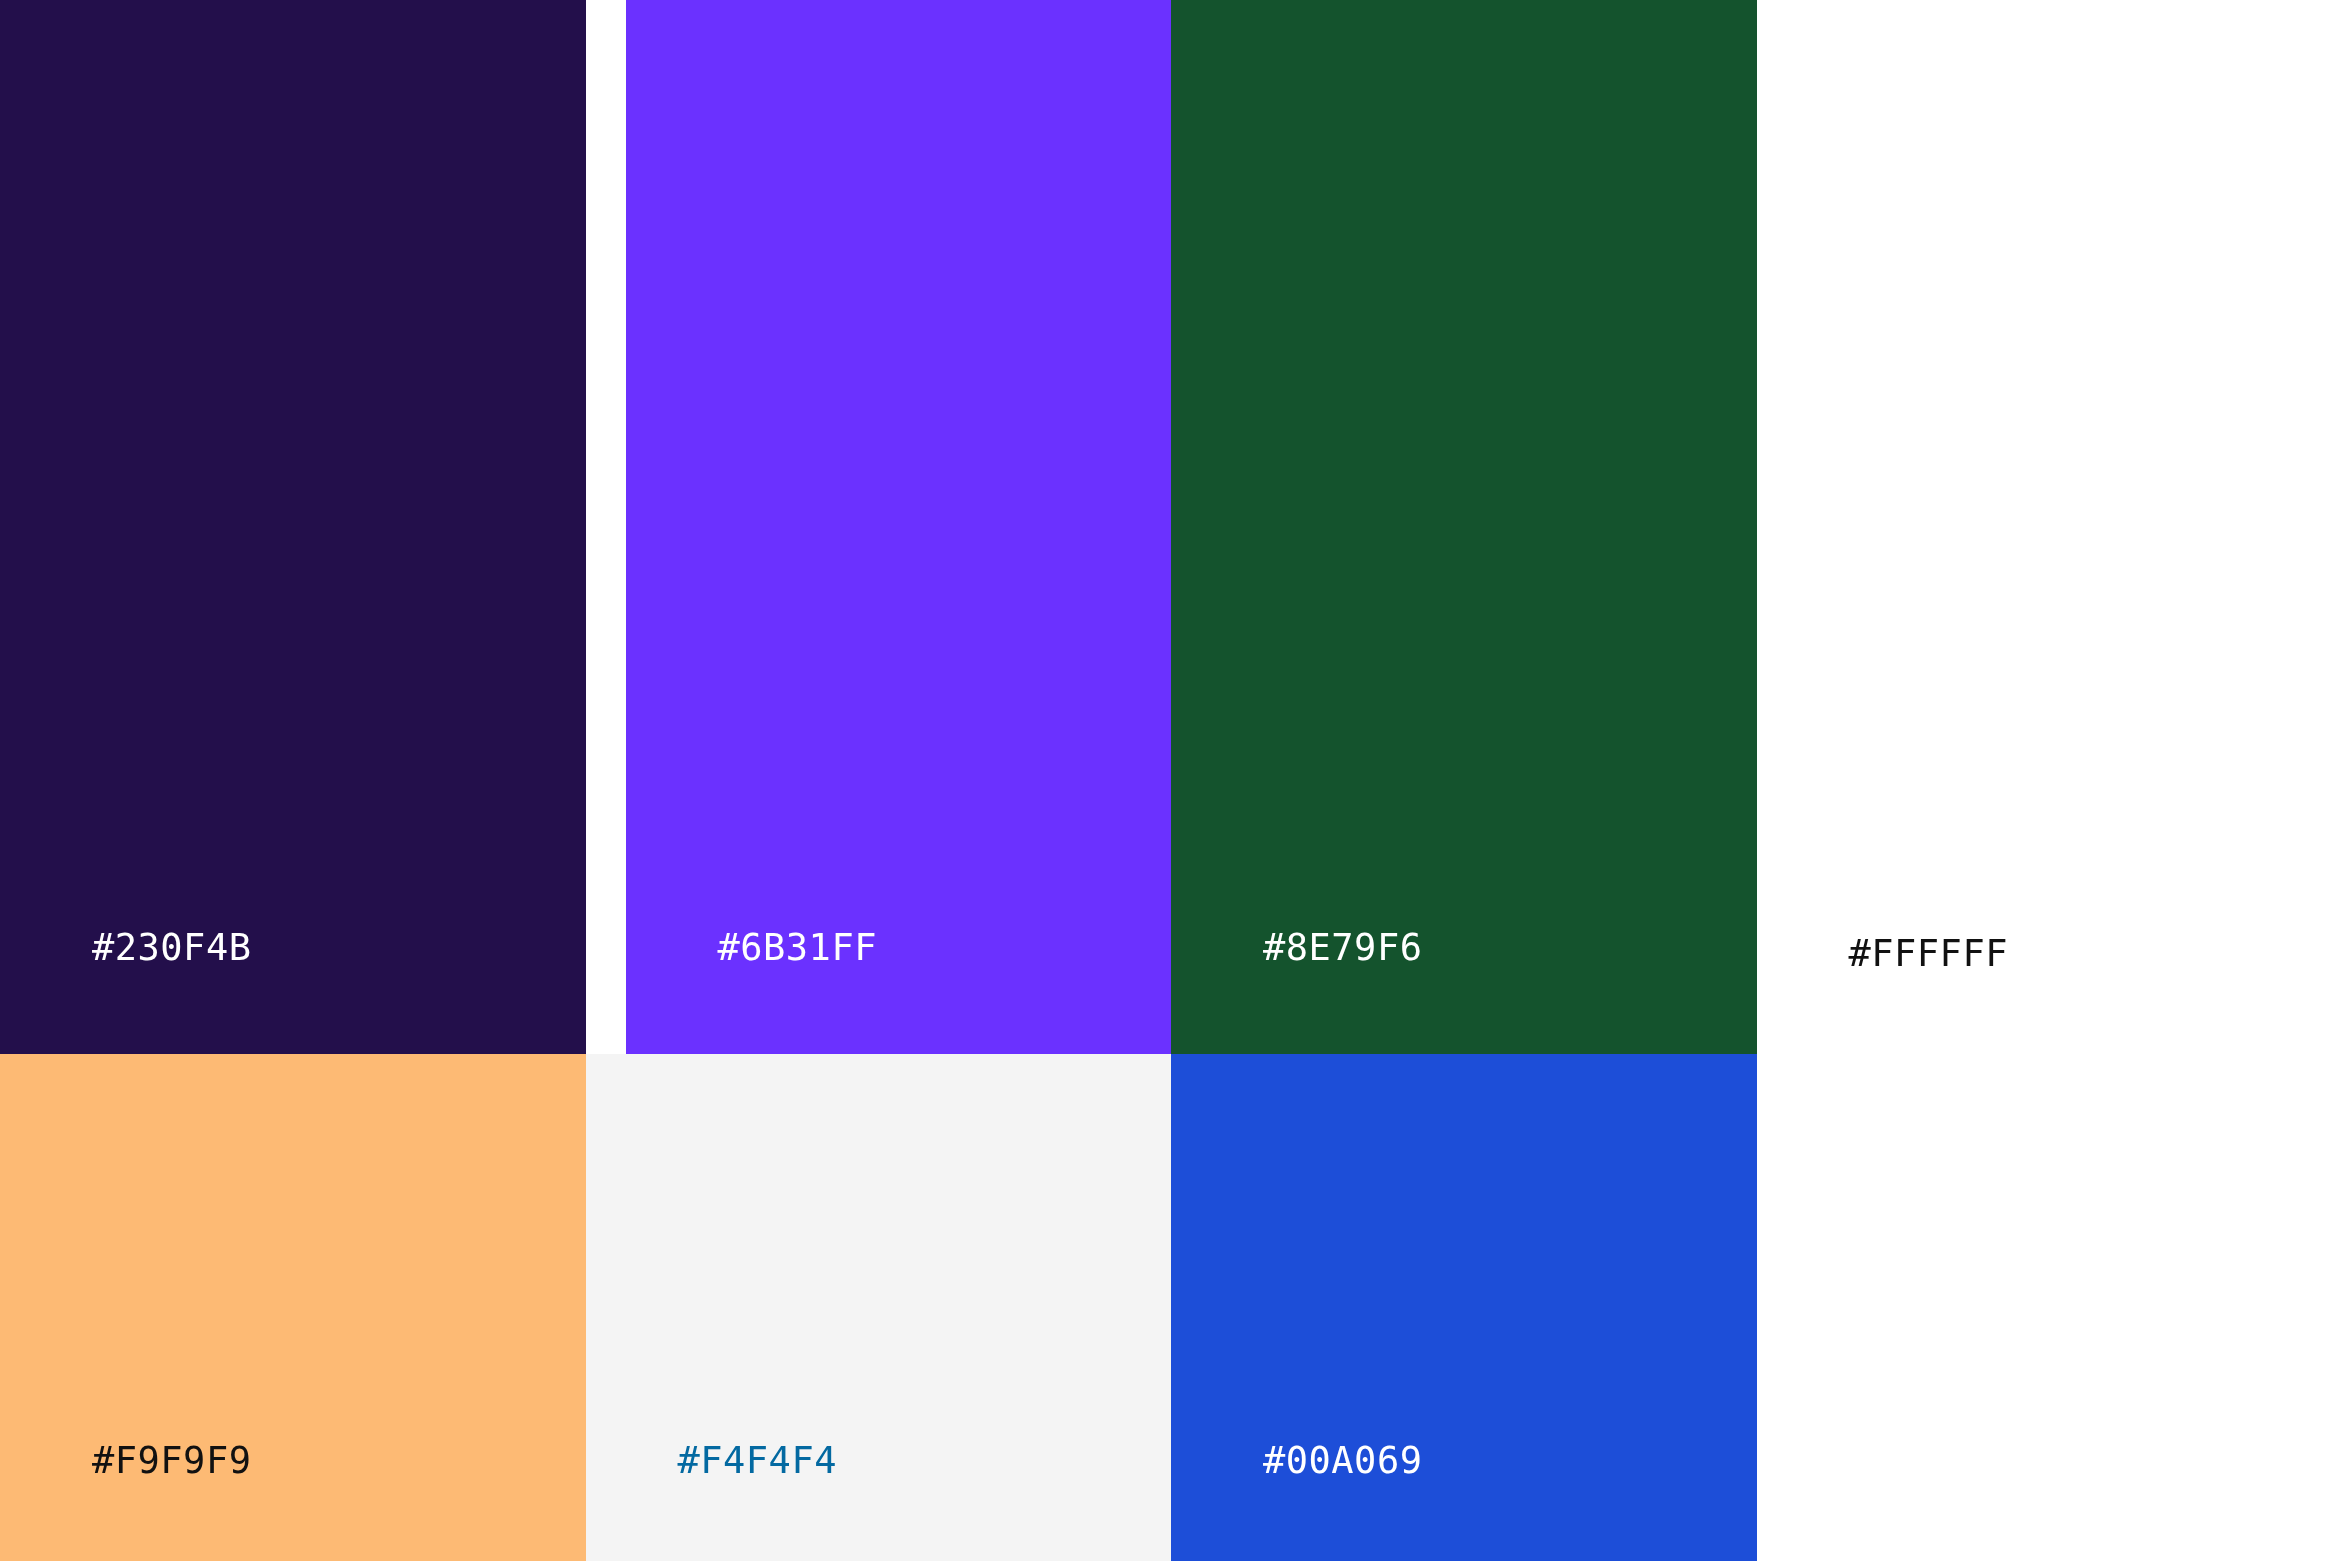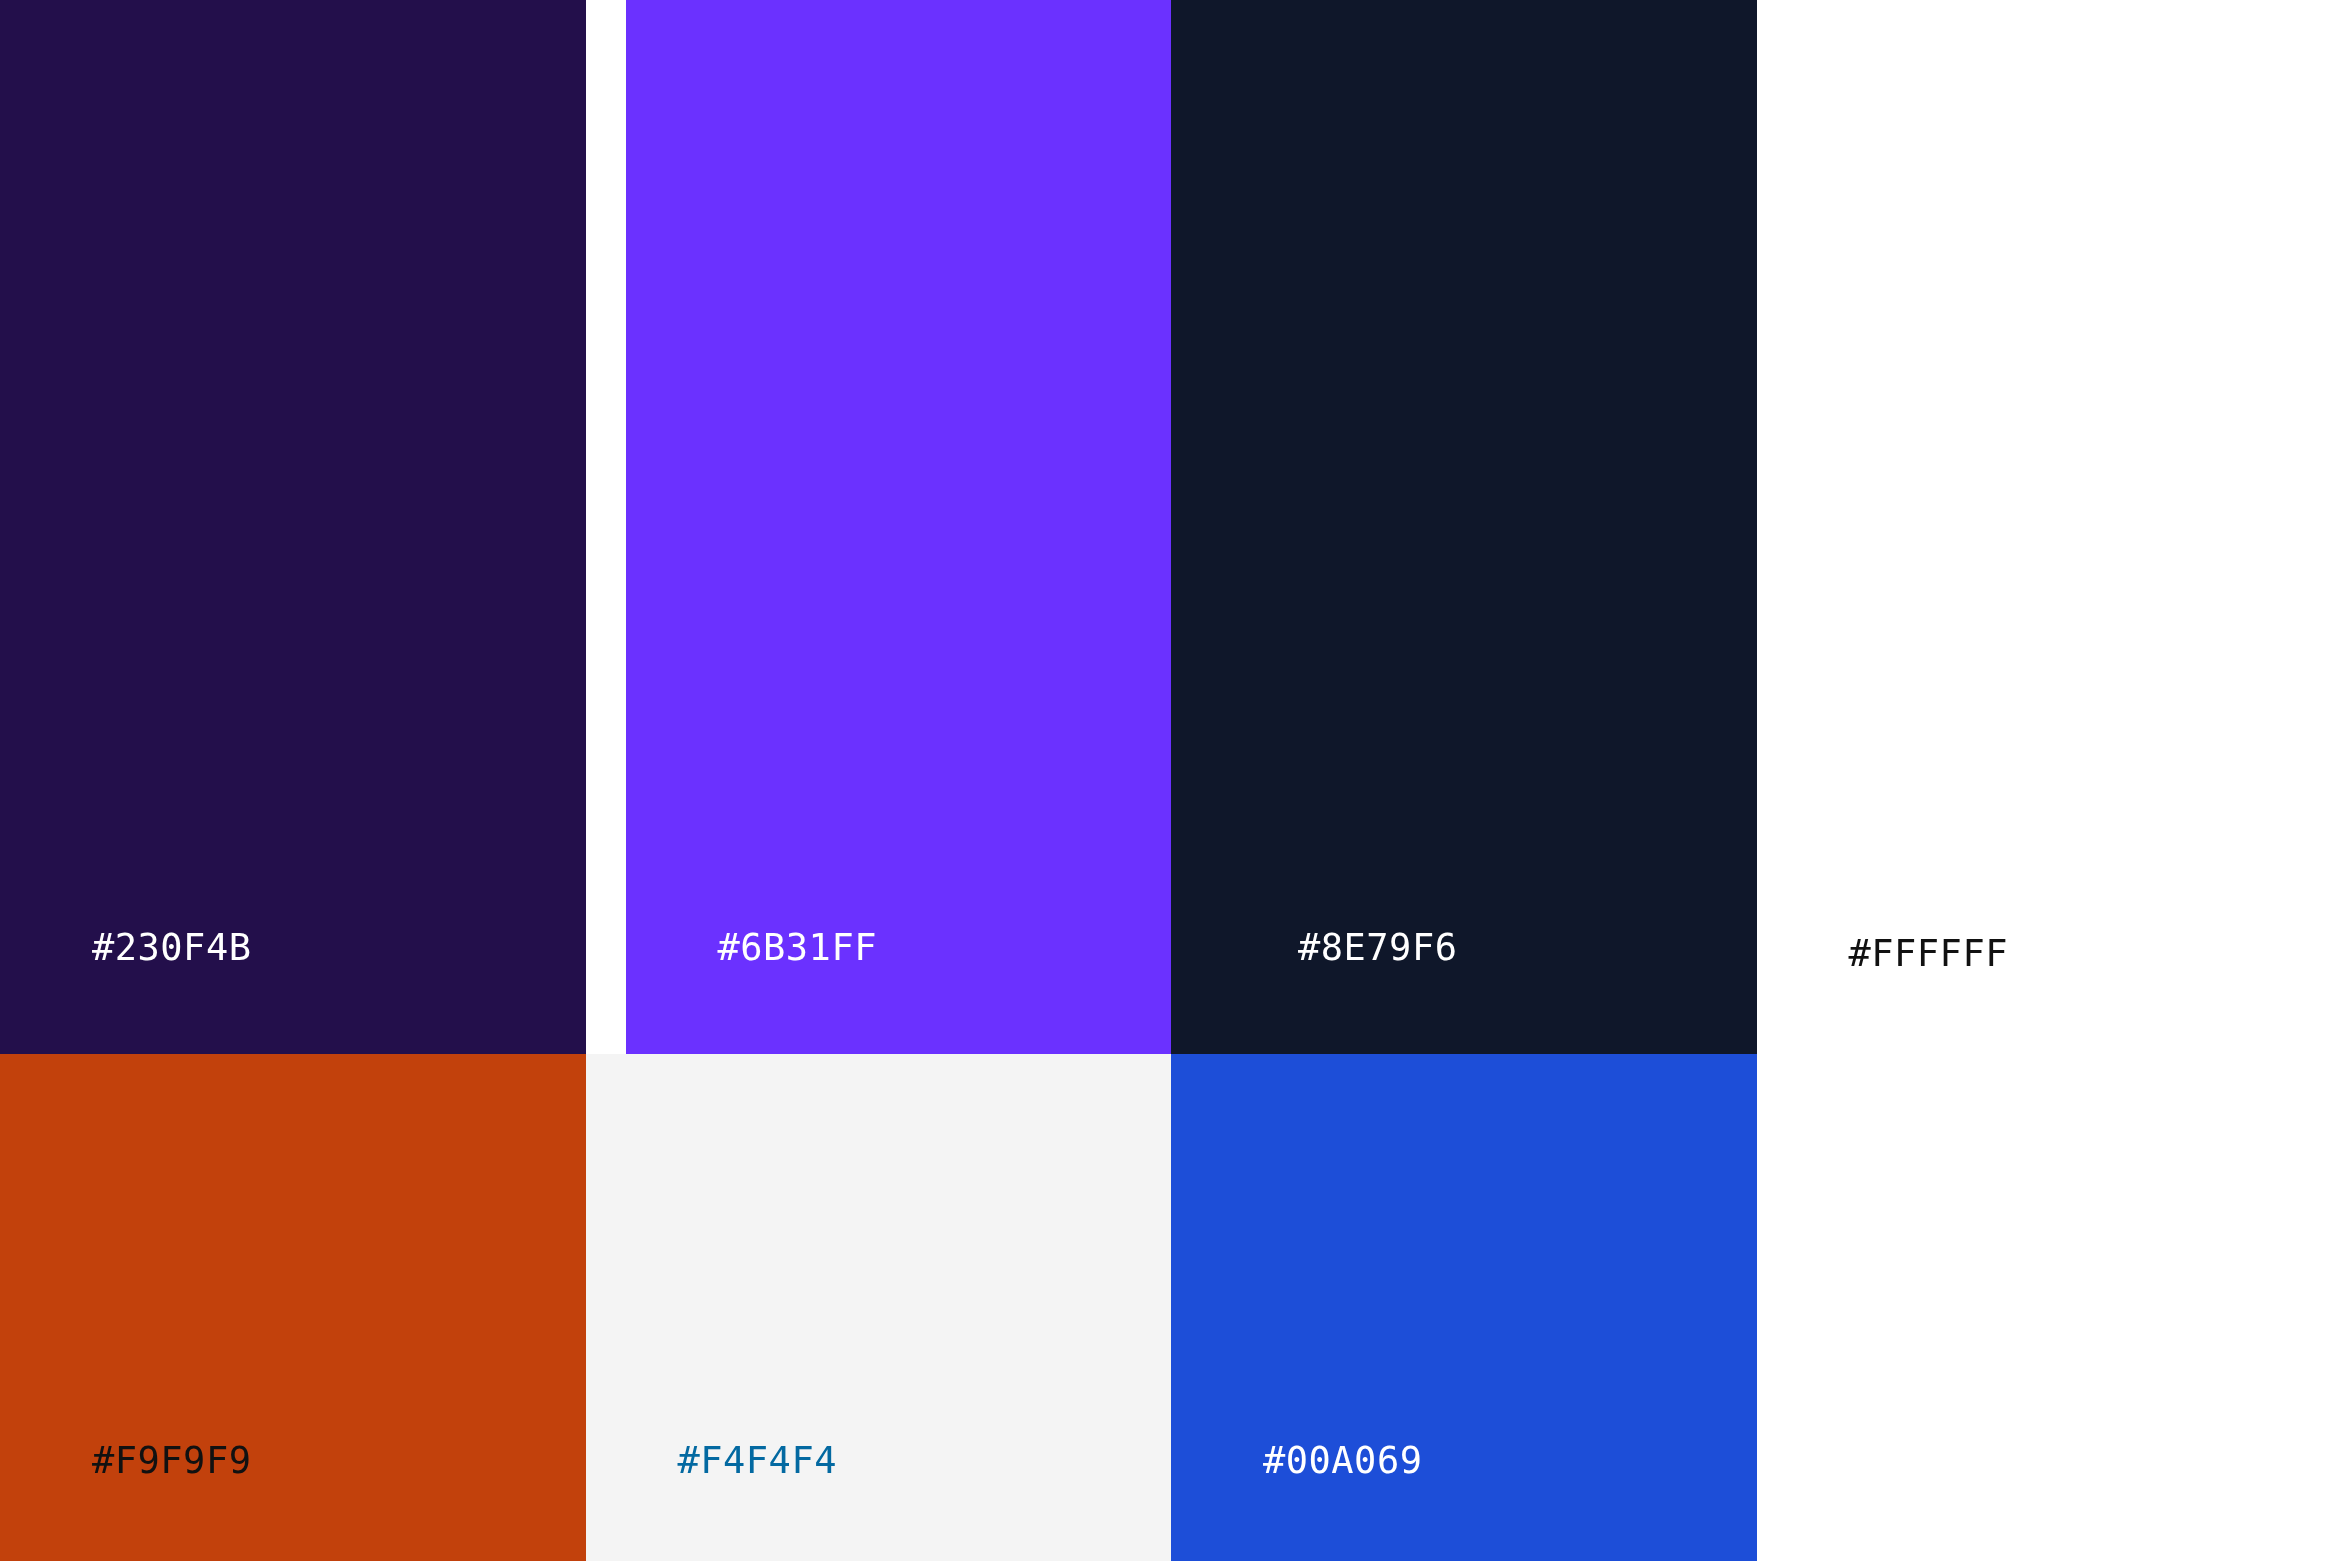--- a/index.html
+++ b/index.html
@@ -54,27 +54,27 @@
 </head>
 <body>
 
 <div id="palette-grid">
     <div class="swatch row-top" style="background-color: rgb(35, 15, 75);">
       <span class="swatch-label" style="color: rgb(255, 255, 255);">#230F4B</span>
     </div>
     <div class="swatch row-top" style="background-color: rgb(107, 49, 255); margin-left: 40px;">
       <span class="swatch-label" style="color: rgb(255, 255, 255);">#6B31FF</span>
     </div>
-    <div class="swatch row-top" style="background-color: #0f172a; padding-left: 35px;">
+    <div class="swatch row-top" style="background-color: #14532d;">
       <span class="swatch-label" style="color: rgb(255, 255, 255);">#8E79F6</span>
     </div>
     <div class="swatch row-bottom" style="background-color: rgb(255, 255, 255); margin-top: 48px;">
       <span class="swatch-label" style="color: rgb(17, 17, 17);">#FFFFFF</span>
     </div>
-    <div class="swatch row-bottom" style="background-color: #c2410c;">
+    <div class="swatch row-bottom" style="background-color: #fdba74;">
       <span class="swatch-label" style="color: rgb(17, 17, 17);">#F9F9F9</span>
     </div>
     <div class="swatch row-bottom" style="background-color: rgb(244, 244, 244);">
       <span class="swatch-label" style="color: #0369a1;">#F4F4F4</span>
     </div>
     <div class="swatch row-bottom" style="background-color: #1d4ed8;">
       <span class="swatch-label" style="color: rgb(255, 255, 255);">#00A069</span>
     </div>
   </div>
 

